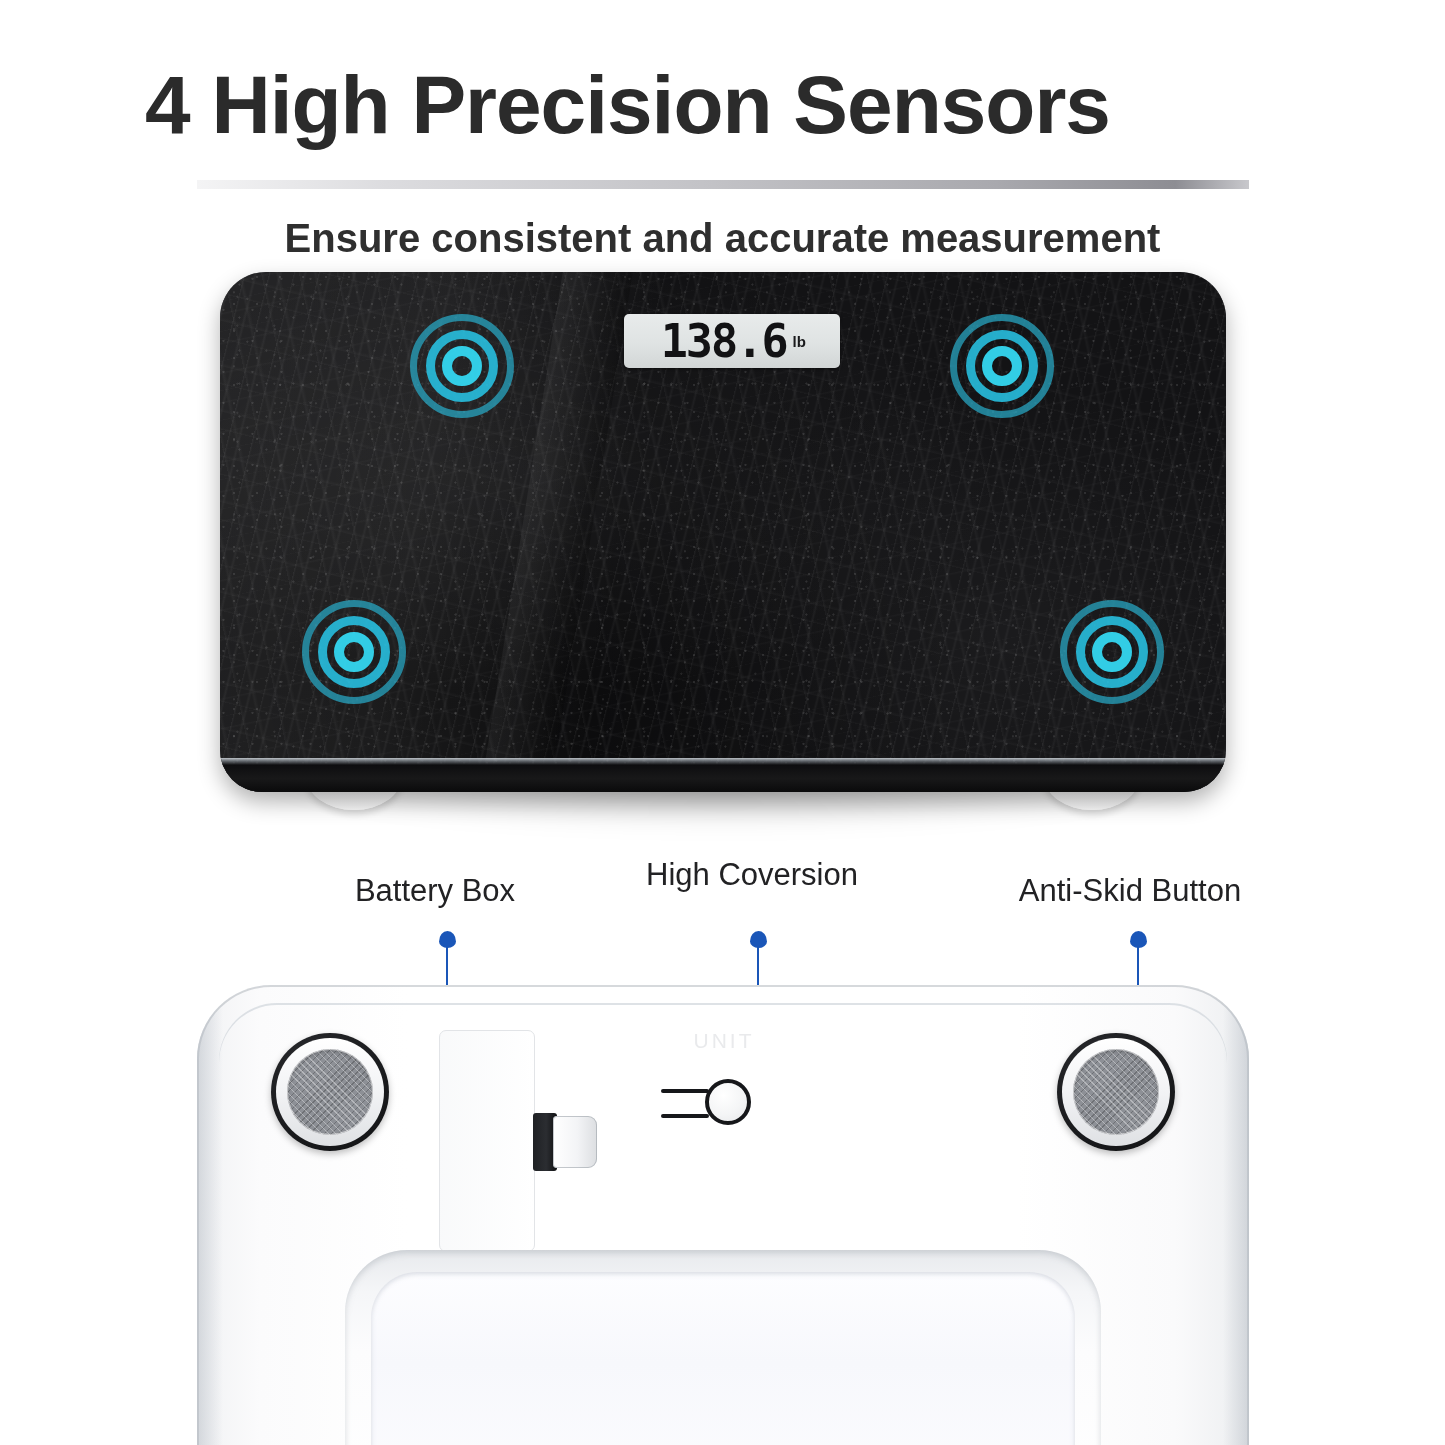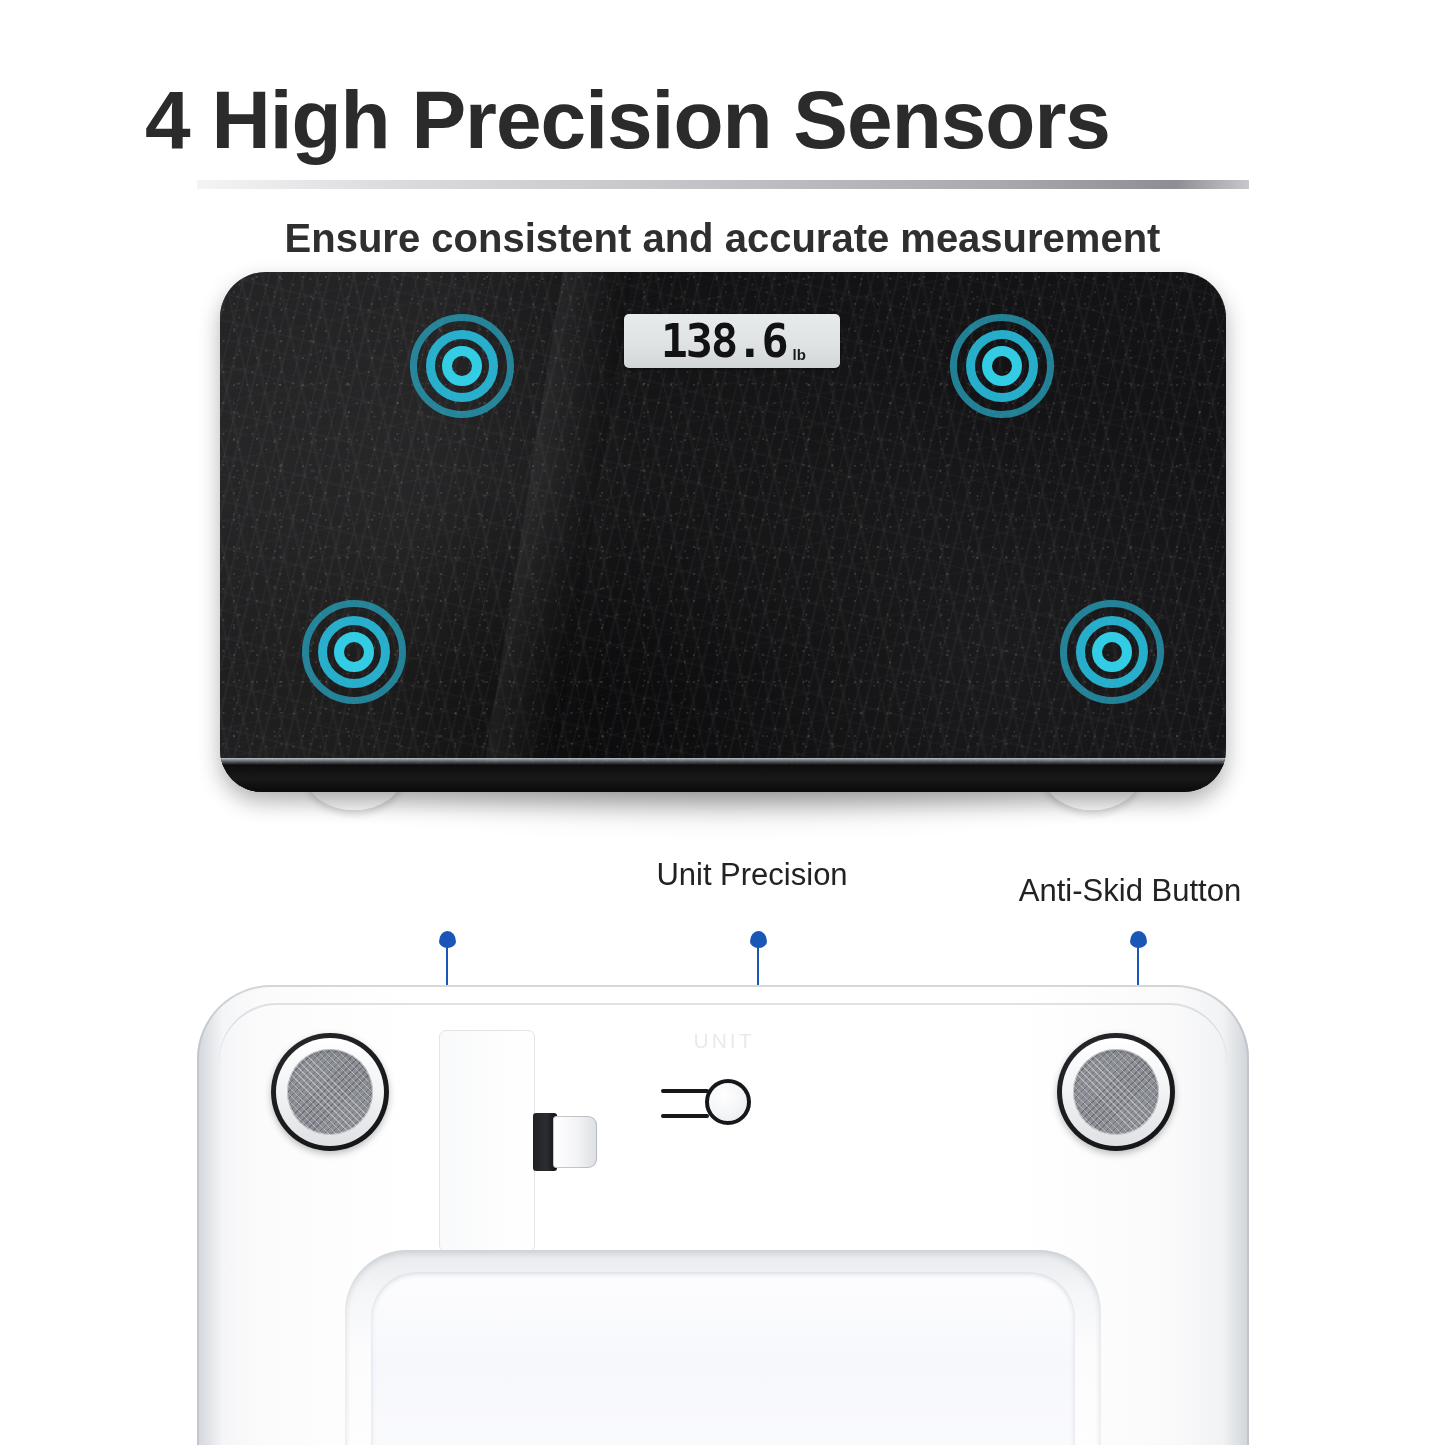--- a/index.html
+++ b/index.html
@@ -16,21 +16,21 @@
     position: relative;
     width: 1445px;
     height: 1445px;
     background: #ffffff;
     overflow: hidden;
   }
 
   
   .headline {
     position: absolute;
-    top: 77px;
+    top: 62px;
     left: 0;
     width: 1255px;
     text-align: center;
     font-size: 82px;
     font-weight: bold;
     letter-spacing: -1px;
     color: #2b2b2b;
     line-height: 1.05;
     white-space: nowrap;
   }
@@ -216,21 +216,21 @@
     letter-spacing: -2px;
     line-height: 1;
     transform: scaleX(0.96);
     margin-top: -2px;
   }
   .lcd-unit {
     font-size: 15px;
     font-weight: bold;
     color: #1a1a1c;
     align-self: flex-start;
-    margin-top: 32px;
+    margin-top: 19px;
   }
 
   
   .brand {
     position: absolute;
     left: 0; right: 0;
     bottom: 56px;
     text-align: center;
     font-size: 28px;
     font-weight: bold;
@@ -500,22 +500,23 @@
       <div class="lcd">
         <span class="lcd-value">138.6</span>
         <span class="lcd-unit">lb</span>
       </div>
 
 
       <div class="glass-edge"></div>
     </div>
   </div>
 
+  <div class="callout-label cl-battery">Battery Box</div>
   <div class="callout-label cl-unit">
-    <div>Unit Precision</div>
+    <div>High Coversion</div>
   </div>
   <div class="callout-label cl-pad">Anti-Skid Button</div>
 
   <div class="leader lead-battery">
     <div class="dot"></div>
     <div class="line"></div>
     <div class="endcap"></div>
   </div>
   <div class="leader lead-unit">
     <div class="dot"></div>

